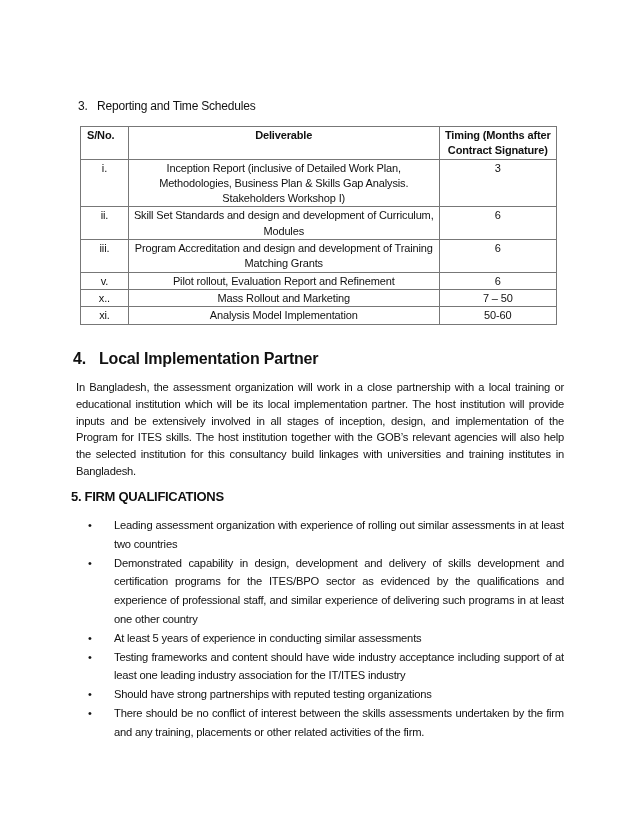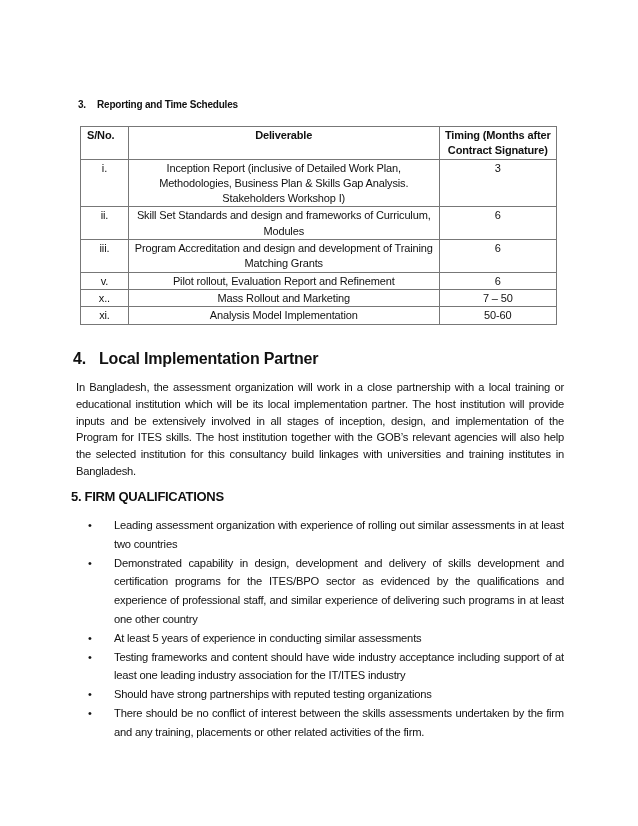--- a/index.html
+++ b/index.html
@@ -2,21 +2,21 @@
 <html><head>
 <meta charset="utf-8">
 <style>
   html, body { margin: 0; padding: 0; background: #ffffff; }
   body {
     width: 638px; height: 826px; position: relative; overflow: hidden;
     font-family: "Liberation Sans", sans-serif; color: #111;
     font-size: 11.2px;
   }
   .abs { position: absolute; }
-  .h3 { left: 78px; top: 99px; font-weight: bold; font-size: 10px; letter-spacing: -0.2px; }
+  .h3 { left: 78px; top: 99px; font-weight: normal; font-size: 12px; letter-spacing: -0.2px; }
   .h3 .num { display: inline-block; width: 19px; }
   table.sched {
     position: absolute; left: 80px; top: 126px; width: 477px;
     border-collapse: collapse; font-size: 11px; letter-spacing: -0.15px;
   }
   table.sched td, table.sched th {
     border: 1px solid #777; text-align: center; vertical-align: top;
     padding: 1px 3px 0 3px; line-height: 15.3px;
   }
   table.sched th { font-weight: bold; }
@@ -60,21 +60,21 @@
     </tr>
   </thead>
   <tbody>
     <tr>
       <td>i.</td>
       <td>Inception Report (inclusive of Detailed   Work Plan, Methodologies, Business Plan &amp; Skills Gap Analysis. Stakeholders Workshop I)</td>
       <td>3</td>
     </tr>
     <tr>
       <td>ii.</td>
-      <td>Skill Set Standards and design and frameworks of Curriculum, Modules</td>
+      <td>Skill Set Standards and design and development of Curriculum, Modules</td>
       <td>6</td>
     </tr>
     <tr>
       <td>iii.</td>
       <td>Program Accreditation and design and development of Training Matching Grants</td>
       <td>6</td>
     </tr>
     <tr>
       <td>v.</td>
       <td>Pilot rollout, Evaluation Report and Refinement</td>

